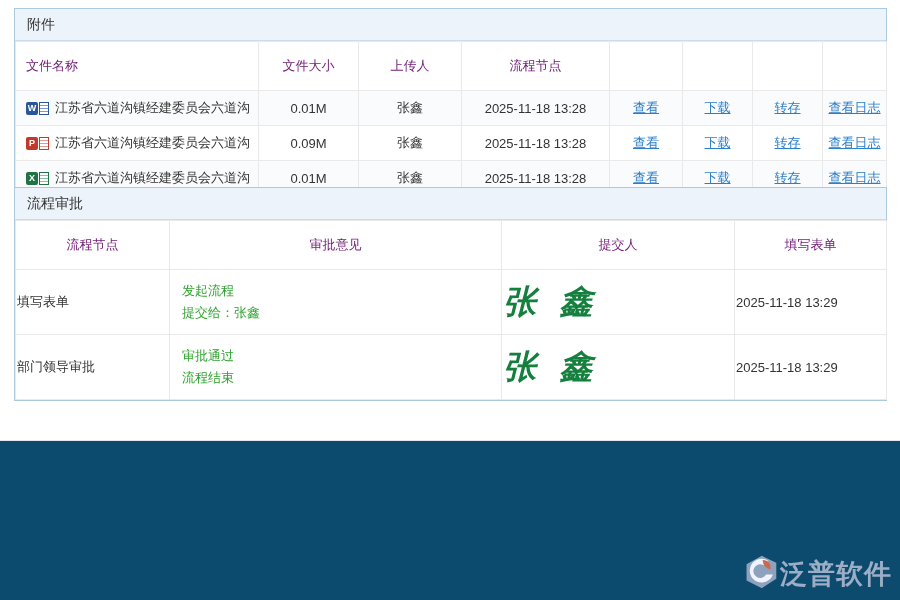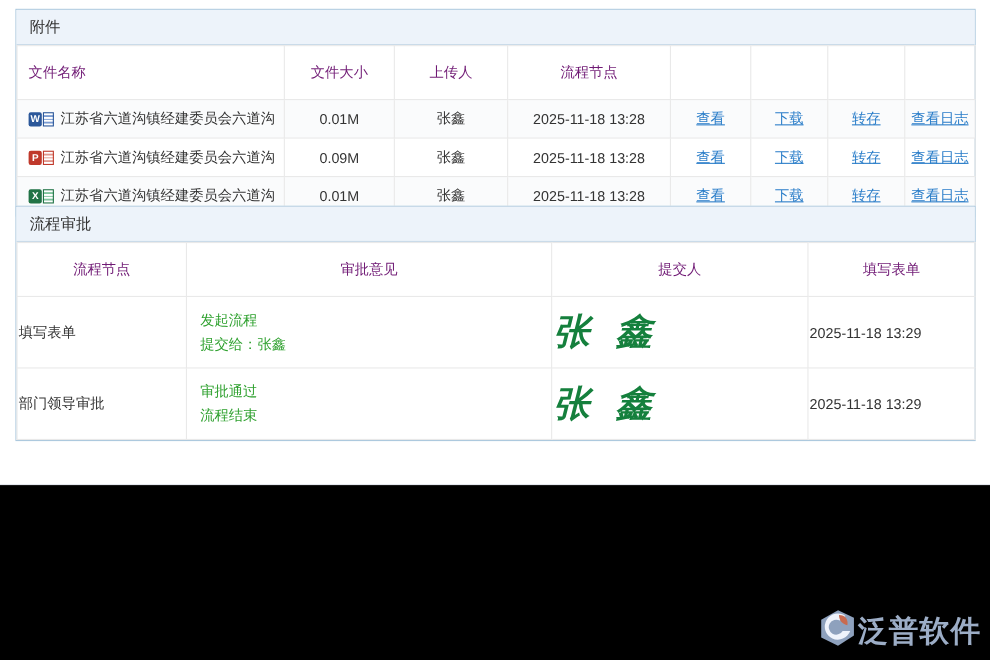--- a/index.html
+++ b/index.html
@@ -51,21 +51,21 @@
   #approval-table th { height:46px; }
   #approval-table tr.data-row { height:65px; }
   #approval-table td { }
   #approval-table td.opinion-cell { text-align:left; padding-left:12px; }
   .opinion-line { color:#2fa12f; line-height:22px; }
   .sig { font-family:"DejaVu Serif", serif; font-style:italic; font-weight:bold;
          font-size:33px; letter-spacing:6px; color:#15803d; }
 
   
   .footer { position:absolute; left:0; top:440px; width:900px; height:160px;
-            background:#000000; border-top:1px solid #e4e7ed; }
+            background:#0c4a6e; border-top:1px solid #e4e7ed; }
   .brand { position:absolute; right:8px; bottom:8px; text-align:right; }
   .brand-row { display:flex; align-items:center; justify-content:flex-end; }
   .brand-name { font-size:27px; font-weight:bold; color:#9cadc6;
                 letter-spacing:1px; line-height:30px; }
   .brand-url { font-size:13px; font-weight:bold; color:#cf9090;
                letter-spacing:1.5px; margin-top:-3px; }
 </style>
 </head>
 <body>
 

